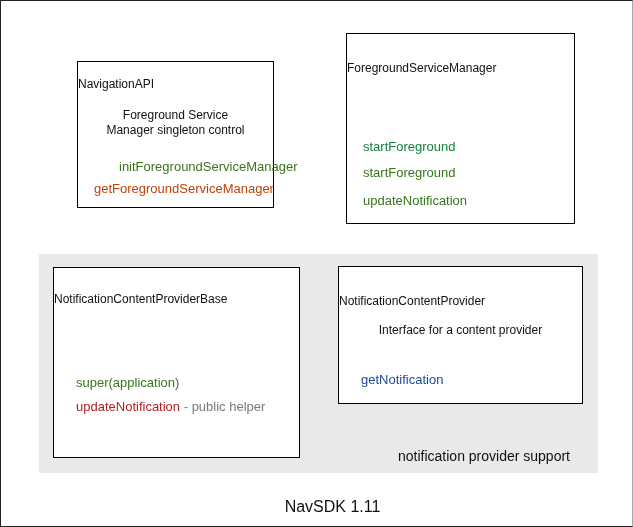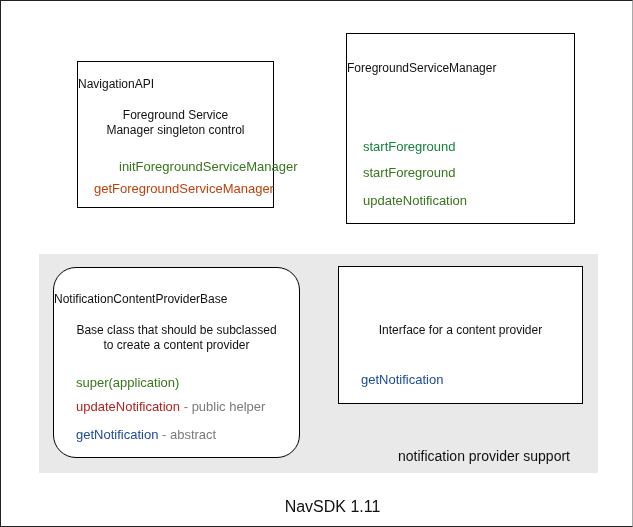--- a/index.html
+++ b/index.html
@@ -53,21 +53,21 @@
   #box-navigation-api .m0 { top: 98px;  left: 16px; padding-left: 25px; }
   #box-navigation-api .m1 { top: 120px; left: 16px; }
   
   #box-fsm { left: 345px; top: 32px; width: 229px; height: 191px; }
   #box-fsm .box-title { top: 25px; }
   #box-fsm .box-desc  { top: 54px; }
   #box-fsm .m0 { top: 106px; left: 16px; }
   #box-fsm .m1 { top: 132px; left: 16px; }
   #box-fsm .m2 { top: 160px; left: 16px; }
   
-  #box-ncpb { left: 52px; top: 266px; width: 247px; height: 191px; border-radius: 23px; }
+  #box-ncpb { left: 52px; top: 266px; width: 247px; height: 191px; }
   #box-ncpb .box-title { top: 22px; }
   #box-ncpb .box-desc  { top: 55px; }
   #box-ncpb .m0 { top: 108px; left: 22px; text-align: right; }
   #box-ncpb .m1 { top: 132px; left: 22px; }
   #box-ncpb .m2 { top: 160px; left: 22px; }
   
   #box-ncp { left: 337px; top: 265px; width: 245px; height: 138px; }
   #box-ncp .box-title { top: 25px; }
   #box-ncp .box-desc  { top: 56px; }
   #box-ncp .m0 { top: 106px; left: 22px; }
@@ -119,36 +119,30 @@
     </div>
     <div class="method m2">
       <span style="color: rgb(56, 118, 29);">updateNotification</span>
     </div>
   </div>
 
   <div class="panel" style="background-color: rgb(233, 233, 233);"></div>
 
   <div class="box" id="box-ncpb">
     <div class="box-title">NotificationContentProviderBase</div>
-    <div class="box-desc">
-      <div>Base class that should be subclassed</div>
-      <div>to create a content provider</div>
-    </div>
     <div class="method m0">
       <span style="color: rgb(56, 118, 29);">super(application)</span><span style="color: rgb(122, 122, 122);"></span>
     </div>
     <div class="method m1">
       <span style="color: rgb(178, 34, 34);">updateNotification</span><span style="color: rgb(122, 122, 122);"> - public helper</span>
     </div>
-    <div class="method m2">
-      <span style="color: rgb(27, 74, 155);">getNotification</span><span style="color: rgb(122, 122, 122);"> - abstract</span>
-    </div>
   </div>
 
   <div class="box" id="box-ncp">
+    <div class="box-title">NotificationContentProvider</div>
     <div class="box-desc">
       <div>Interface for a content provider</div>
     </div>
     <div class="method m0">
       <span style="color: rgb(27, 74, 155);">getNotification</span>
     </div>
   </div>
 
   <div class="panel-caption">notification provider support</div>
 

